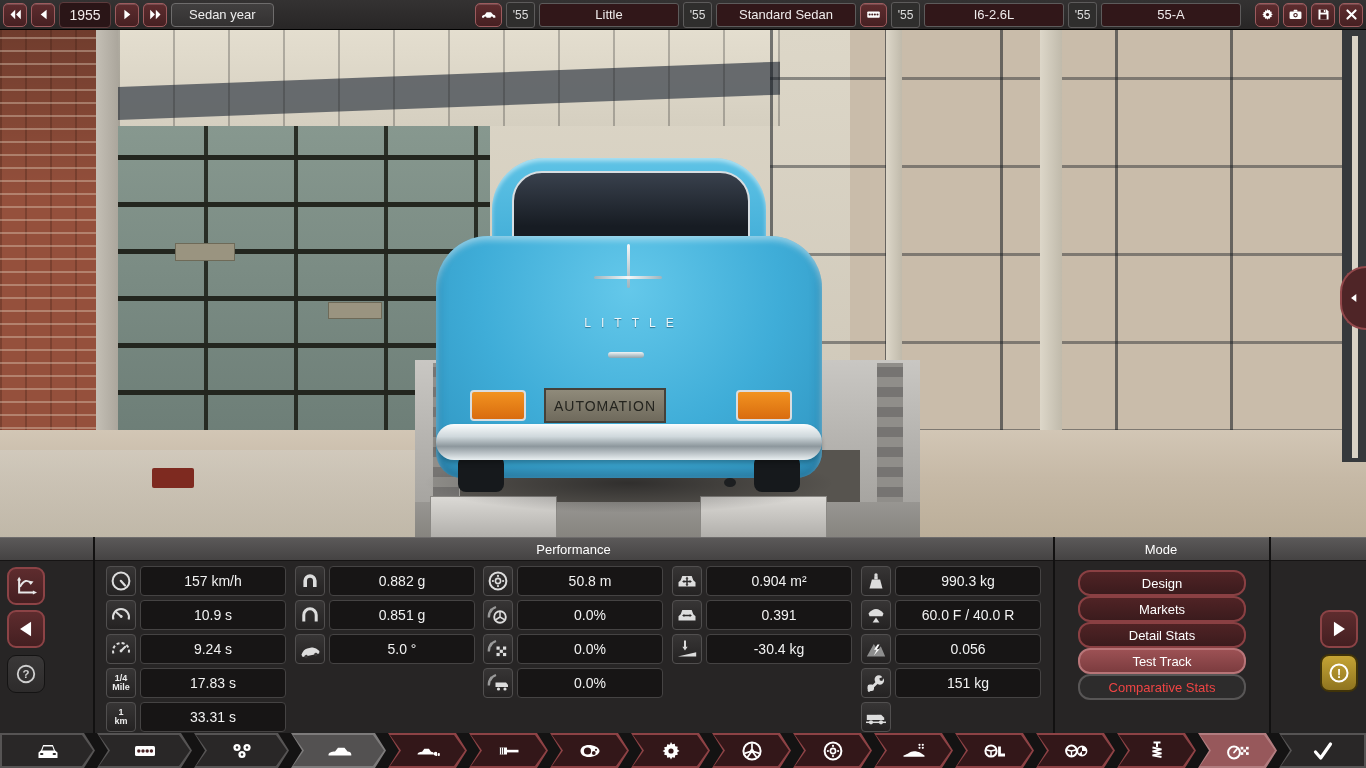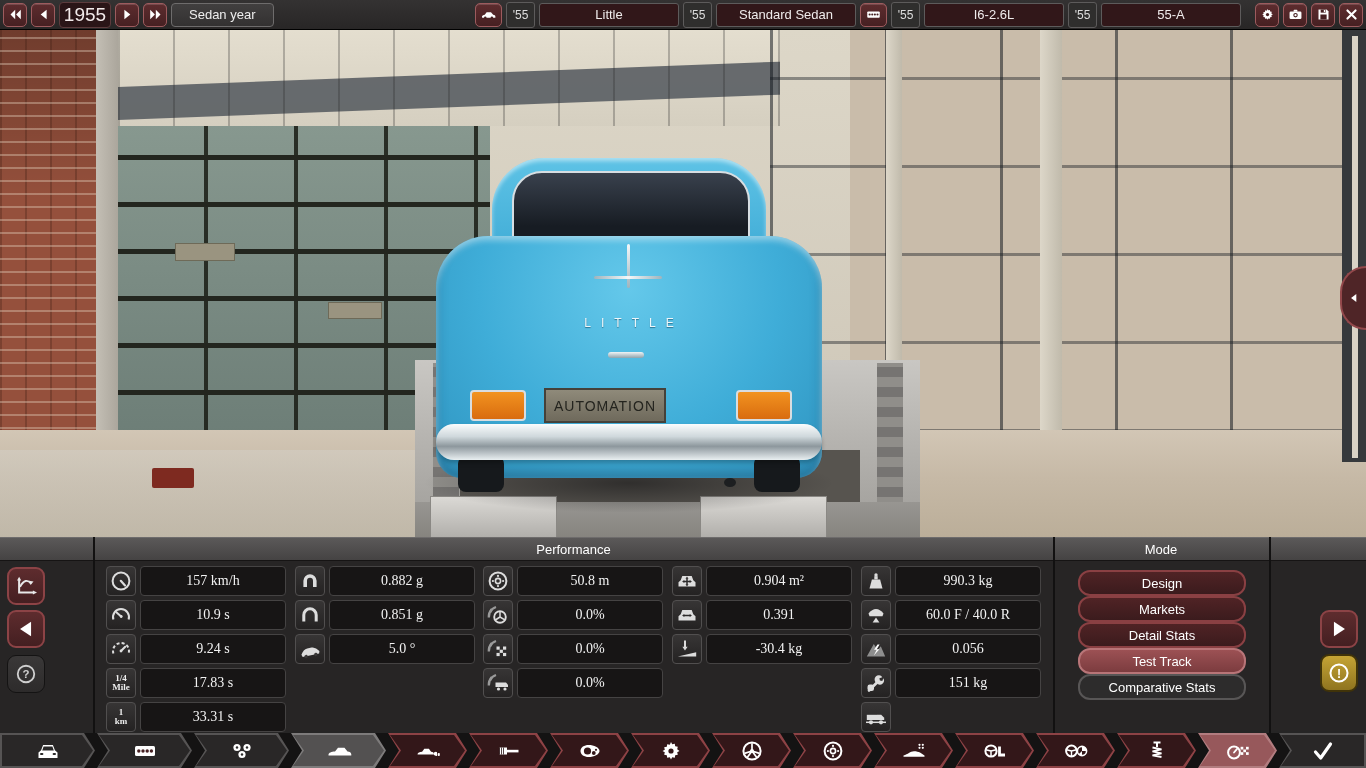--- a/index.html
+++ b/index.html
@@ -8,21 +8,21 @@
 
   
   .topbar{position:absolute;left:0;top:0;width:100%;height:30px;background:linear-gradient(#343232,#282626);
           display:flex;align-items:center;gap:4px;padding:0 3px;box-sizing:border-box;z-index:40;border-bottom:1px solid #000;}
   .rbtn{width:24px;height:24px;flex:none;background:linear-gradient(#5d2c2e,#462022);
         border:1px solid #9d5b5e;border-radius:5px;display:flex;align-items:center;justify-content:center;
         padding:0;cursor:pointer;box-shadow:inset 0 1px 0 rgba(255,255,255,.15);}
   .rbtn svg{width:15px;height:15px;}
   .rbtn.icon26{width:27px;}
   .yearbox{width:50px;height:24px;background:#2a1517;border:1px solid #5d3b3d;border-radius:4px;
-           color:#f2eaea;font-size:19px;display:flex;align-items:center;justify-content:center;}
+           color:#f2eaea;font-size:14px;display:flex;align-items:center;justify-content:center;}
   .greybtn{height:24px;padding:0 17px;background:linear-gradient(#413f3f,#333131);border:1px solid #6e6c6c;
            border-radius:4px;color:#eee;font-size:13px;display:flex;align-items:center;cursor:pointer;}
   .badge{width:27px;height:24px;background:#2f2e2d;border:1px solid #5d5b5b;border-radius:3px;
          color:#ddd;font-size:12px;display:flex;align-items:center;justify-content:center;flex:none;}
   .namebox{width:140px;height:24px;background:#311719;border:1px solid #5d5b5b;border-radius:3px;
            color:#f0ecec;font-size:13px;display:flex;align-items:center;justify-content:center;cursor:pointer;flex:none;padding:0;}
   .spacer{flex:1;}
   .gap8{width:6px;flex:none;}
 
   
@@ -101,36 +101,36 @@
   .handle svg{width:14px;height:14px;}
 
   
   .panel{position:absolute;left:0;top:537px;width:1366px;height:194px;background:#272525;z-index:30;}
   .phdr{position:absolute;left:0;top:0;width:100%;height:22px;display:flex;}
   .phdr .cell{height:100%;background:linear-gradient(#5b5959,#454343);border-top:1px solid #6e6c6c;
     border-bottom:1px solid #161414;display:flex;align-items:center;justify-content:center;
     color:#fff;font-size:13px;}
   .vsep{position:absolute;top:0;width:2px;height:196px;background:#121111;}
 
-  .stat-col{position:absolute;display:flex;flex-direction:column;gap:4px;font-family:Liberation Serif, serif;}
+  .stat-col{position:absolute;display:flex;flex-direction:column;gap:4px;}
   .stat-row{display:flex;gap:4px;}
   .icell{width:30px;height:30px;background:linear-gradient(#373535,#242222);border:1px solid #514f4f;
     border-radius:4px;display:flex;align-items:center;justify-content:center;box-sizing:border-box;
     color:#e2e2e2;flex:none;}
   .icell svg{width:24px;height:24px;}
   .icell .ictext{font-size:9px;font-weight:bold;line-height:9px;text-align:center;color:#eee;}
   .vcell{width:146px;height:30px;background:#171515;border:1px solid #454343;border-radius:4px;
     box-sizing:border-box;color:#f2f2f2;font-size:14px;display:flex;align-items:center;justify-content:center;}
 
   .mode-col{position:absolute;left:1078px;top:33px;display:flex;flex-direction:column;gap:0;}
   .mode-btn{width:168px;height:26px;border-radius:12px;font-size:13px;color:#fff;cursor:pointer;
     display:flex;align-items:center;justify-content:center;font-family:"Liberation Sans",sans-serif;
     background:linear-gradient(#502325,#3b1b1d);border:2px solid #8a4043;box-sizing:border-box;}
   .mode-btn.active{background:linear-gradient(#9c5154,#7c3c3f);border-color:#b87578;}
-  .mode-btn.disabled{background:#2d2c2c;border-color:#585656;color:#ffffff;cursor:default;text-align:center;}
+  .mode-btn.disabled{background:#2d2c2c;border-color:#585656;color:#ef4444;cursor:default;text-align:center;}
 
   .side-btn{position:absolute;width:38px;height:38px;border-radius:9px;display:flex;align-items:center;
     justify-content:center;cursor:pointer;box-sizing:border-box;
     background:linear-gradient(#5e2c2e,#441f21);border:2px solid #8c4346;padding:0;}
   .side-btn svg{width:22px;height:22px;}
   .side-btn.dark{background:linear-gradient(#3a3838,#2d2b2b);border:1px solid #141313;}
   .side-btn.gold{background:linear-gradient(#c5a435,#8f741f);border:2px solid #403309;}
 
   
   .tabbar{position:absolute;left:0;top:733px;width:1366px;height:35px;background:#141313;display:flex;z-index:40;}

